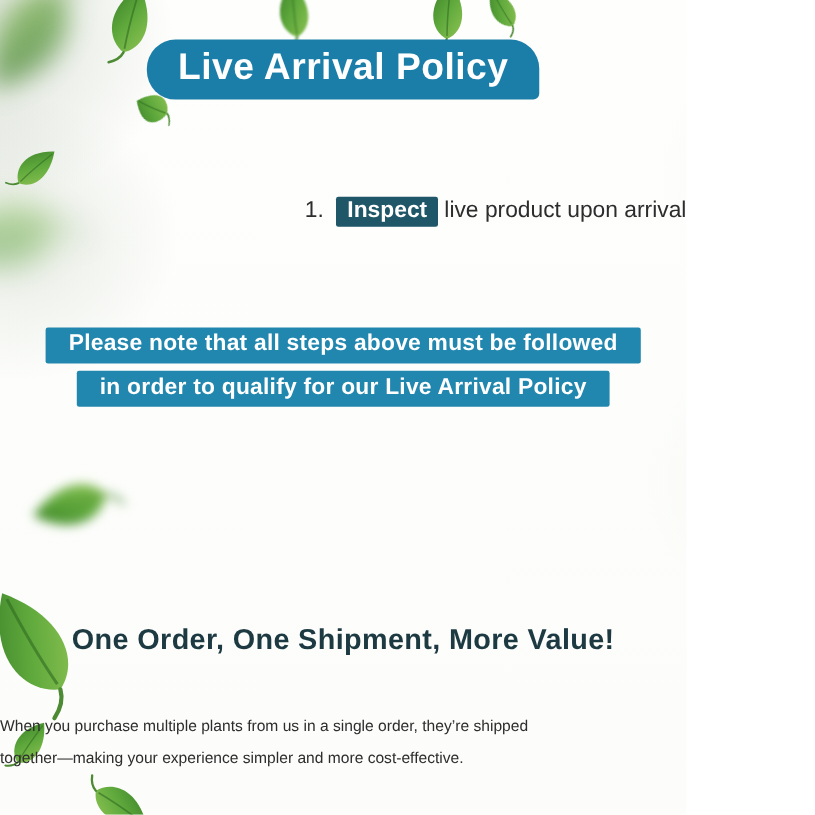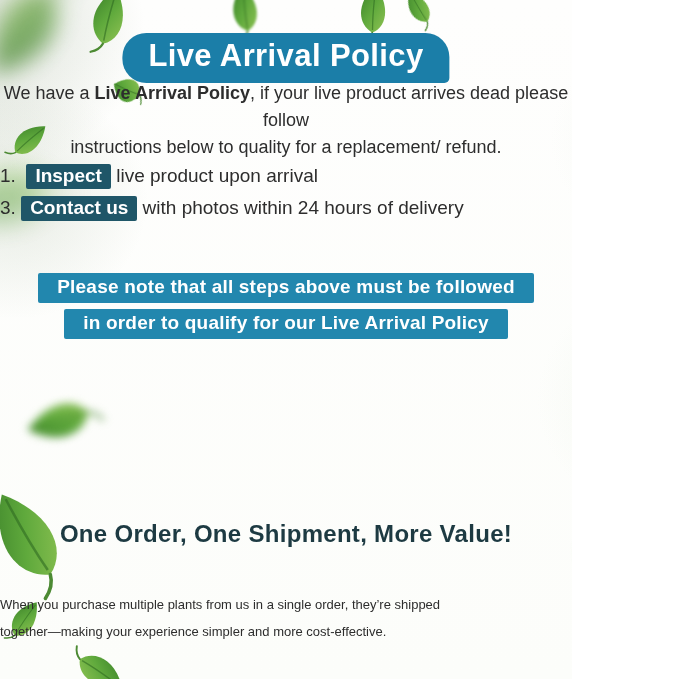--- a/index.html
+++ b/index.html
@@ -23,21 +23,21 @@
     font-size:31px;padding:6px 26px 9px;border-radius:24px 24px 5px 24px;
     letter-spacing:0.4px;
   }
   .banner2{
     top:491px;background:var(--dark-teal,#1f5668);
     font-size:32px;padding:6px 30px 10px;border-radius:26px 26px 26px 5px;
     letter-spacing:0.3px;
   }
   .intro{position:absolute;top:80px;width:100%;margin:0;text-align:center;
     font-size:18px;line-height:27px;}
-  .steps{position:absolute;top:160px;width:100%;text-align:left;font-size:19px;}
+  .steps{position:absolute;top:160px;width:100%;text-align:right;font-size:19px;}
   .step{line-height:32px;}
   .badge{
     background:var(--dark-teal,#1f5668);color:#fff;font-weight:bold;
     padding:1px 9px 3px;border-radius:2px;
   }
   .note{position:absolute;top:270px;width:100%;text-align:center;}
   .note-line{
     display:inline-block;background:var(--note-teal,#2287ae);color:#fff;
     font-weight:bold;font-size:19px;padding:3px 19px 5px;margin:3px 0;
     border-radius:2px;letter-spacing:0.2px;
@@ -122,33 +122,25 @@
       <use href="#leafShape"></use>
     </svg>
   <svg class="leaf" viewBox="0 0 100 120" style="left:606px;top:576px;width:86px;height:98px;transform:rotate(200deg)">
       <use href="#leafShape"></use>
     </svg>
 
   <div class="banner banner1">
     <span>Live Arrival Policy</span>
   </div>
 
-  <p class="intro">
-    <span>We have a </span><b>Live Arrival Policy</b><span>, if your live product arrives dead please follow</span><br>
-    <span>instructions below to quality for a replacement/ refund.</span>
-  </p>
 
   <div class="steps">
     <div class="step">
       <span>1.</span>&nbsp;
       <span class="badge">Inspect</span><span> live product upon arrival</span>
-    </div>
-    <div class="step">
-      <span>3.</span>
-      <span class="badge">Contact us</span><span> with photos within 24 hours of delivery</span>
     </div>
   </div>
 
   <div class="note">
     <span class="note-line">Please note that all steps above must be followed</span><br>
     <span class="note-line">in order to qualify for our Live Arrival Policy</span>
   </div>
 
 
 

